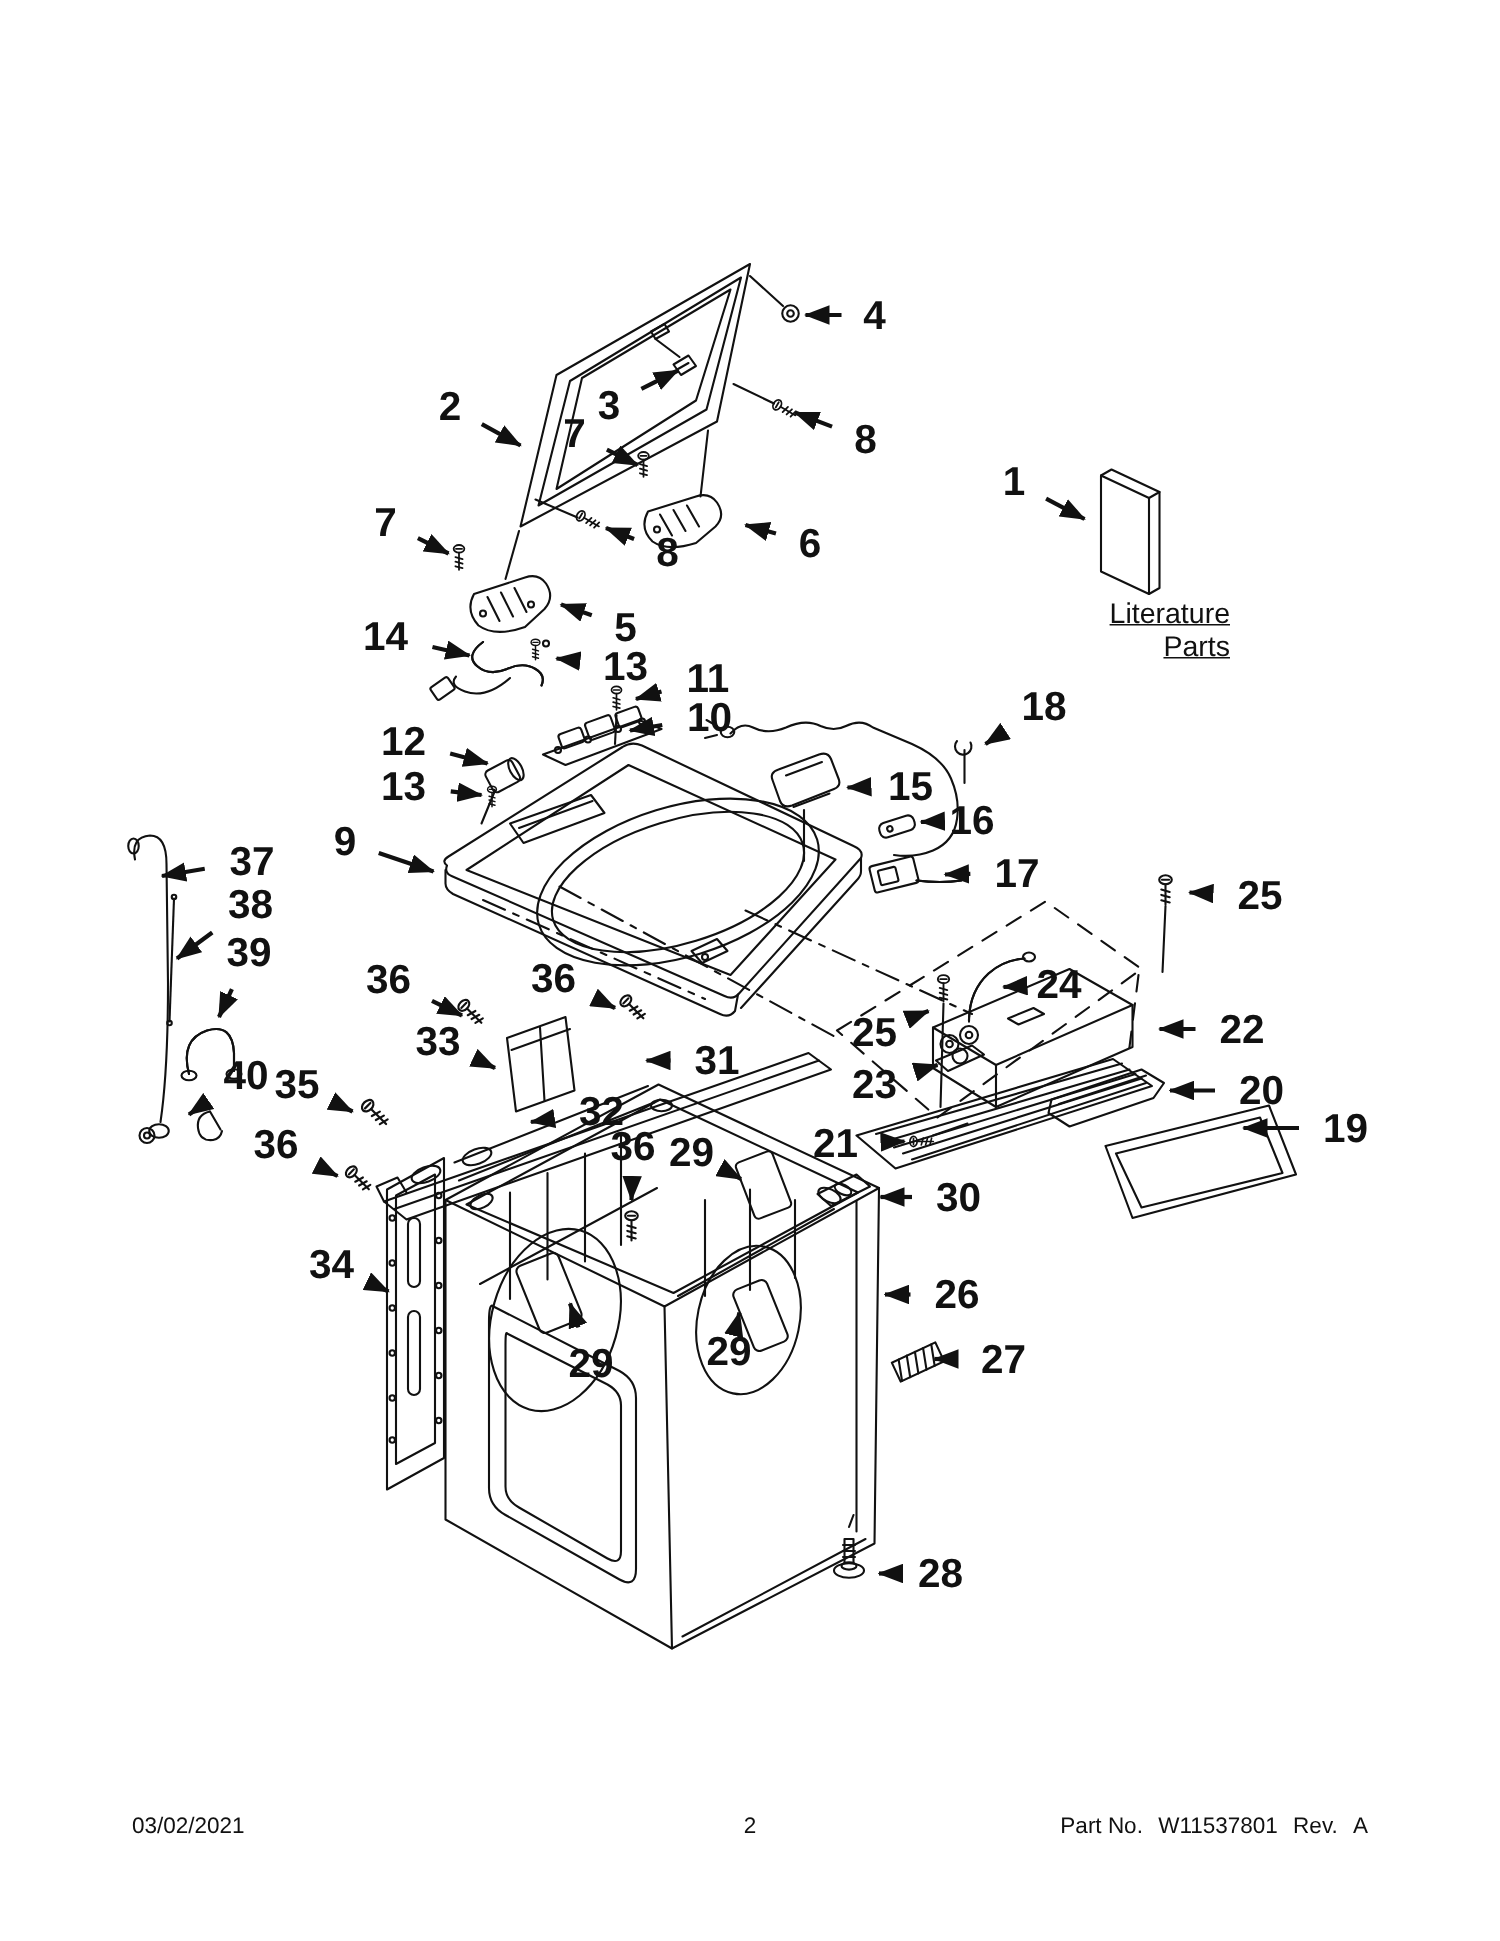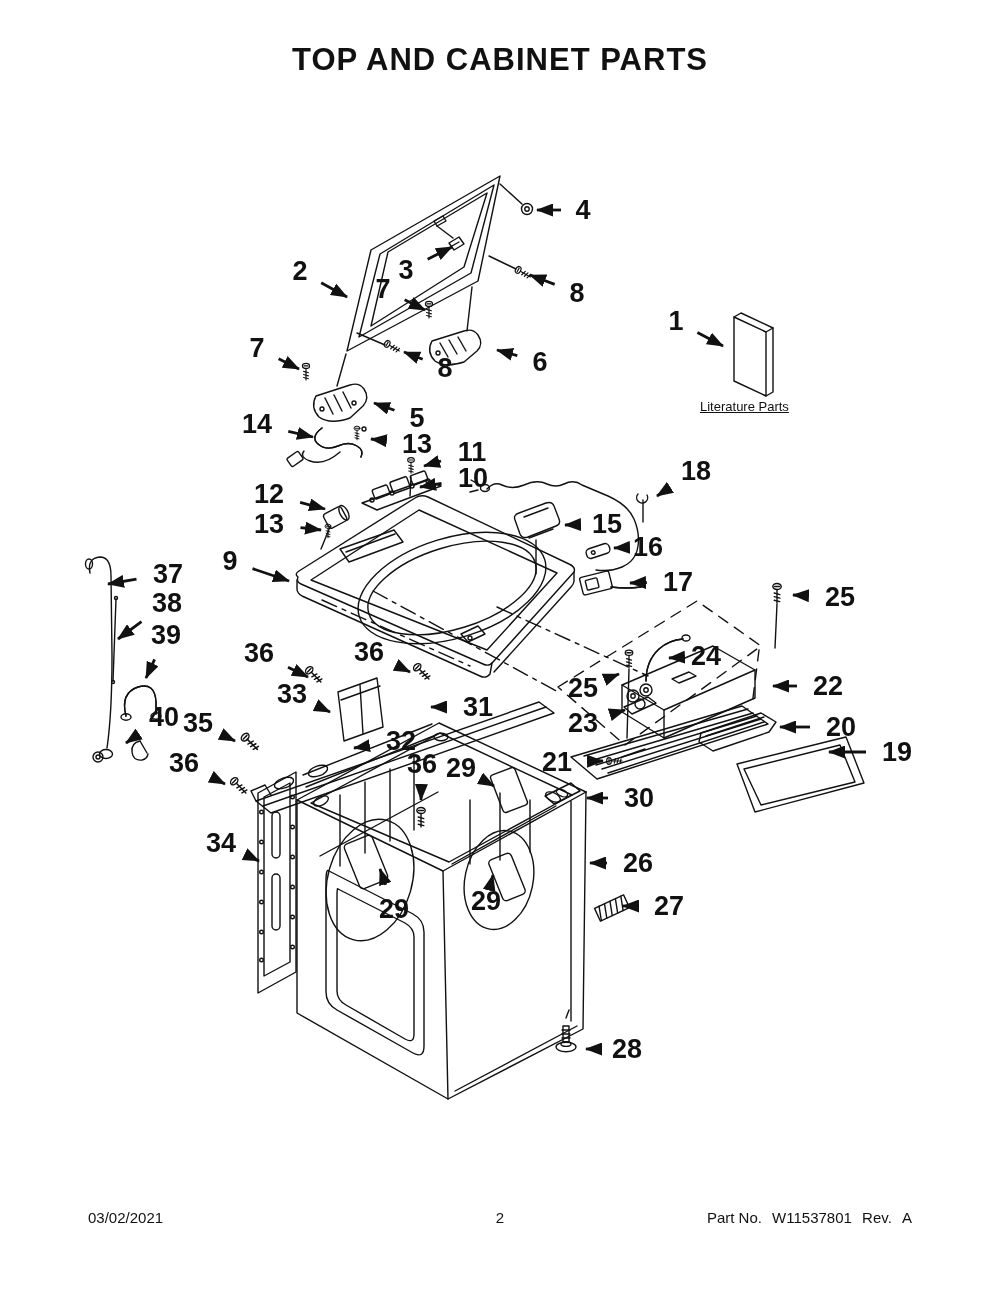--- a/index.html
+++ b/index.html
@@ -1,42 +1,41 @@
 <!DOCTYPE html>
 <html><head>
 <meta charset="utf-8">
 <style>
   html,body{margin:0;padding:0;background:#888;}
   .page{position:relative;width:1000px;height:1294px;background:#ffffff;margin:0 auto;
         font-family:"Liberation Sans",sans-serif;color:#111;overflow:hidden;}
   .title{position:absolute;top:42px;left:0;width:1000px;text-align:center;
          font-size:31px;font-weight:bold;letter-spacing:1px;}
   .diagram{position:absolute;top:0;left:0;}
-  .lit-label{position:absolute;top:399px;left:700px;width:120px;text-align:left;
-             font-size:13px;text-decoration:underline;}
+  .lit-label{position:absolute;top:399px;left:700px;width:120px;text-align:right;
+             font-size:19px;text-decoration:underline;}
   .footer{position:absolute;top:1209px;left:0;width:1000px;font-size:15px;}
   .f-date{position:absolute;left:88px;}
   .f-page{position:absolute;left:0;width:1000px;text-align:center;}
   .f-part{position:absolute;right:88px;white-space:nowrap;}
   .f-part span{margin-left:6px;}
   
   .ln, .ln path, .ln line, .ln rect, .ln ellipse, .ln circle{
       stroke:#111;fill:none;stroke-width:1.4;stroke-linejoin:round;stroke-linecap:round;}
   .dd{stroke:#111;stroke-width:2.6;stroke-dasharray:16 6 4 6;}
   .dash{stroke-dasharray:11 8;stroke-width:1.7;}
   .co-line{stroke:#111;stroke-width:2.8;}
   .co-num{font-family:"Liberation Sans",sans-serif;font-size:27px;font-weight:bold;
           fill:#111;stroke:none;text-anchor:middle;dominant-baseline:central;}
 </style>
 </head>
 <body>
 
 <div class="page">
 
-  <div class="title">TOP AND CABINET PARTS</div>
 
   <svg class="diagram" width="1000" height="1294" viewBox="0 0 1000 1294" xmlns="http://www.w3.org/2000/svg">
     <defs>
       <marker id="arr" markerUnits="userSpaceOnUse" markerWidth="17" markerHeight="13" refX="16" refY="6.5" orient="auto">
         <path d="M0,0 L17,6.5 L0,13 Z" fill="#111"></path>
       </marker>
       <g id="screw" class="ln">
         <ellipse cx="0" cy="-2.5" rx="4.2" ry="3" fill="#fff"></ellipse>
         <line x1="-2.4" y1="-2.5" x2="2.4" y2="-2.5"></line>
         <line x1="0" y1="0.5" x2="0" y2="14" stroke-width="2.4"></line>

